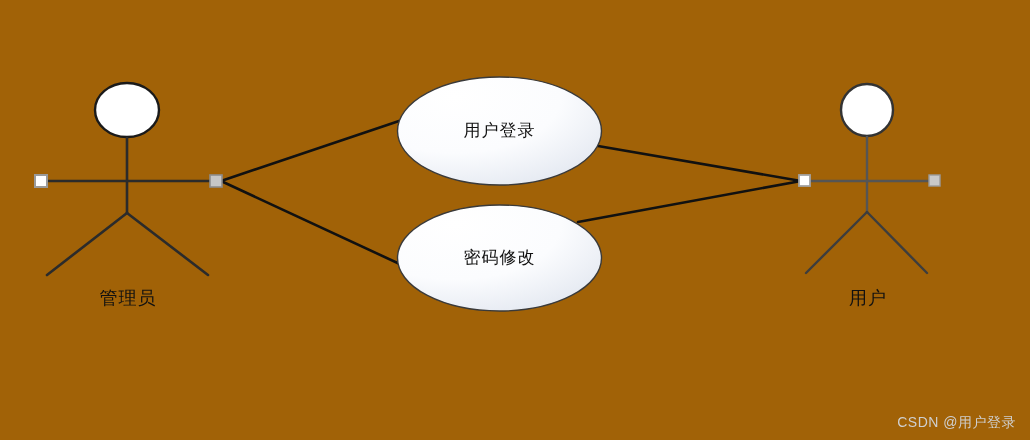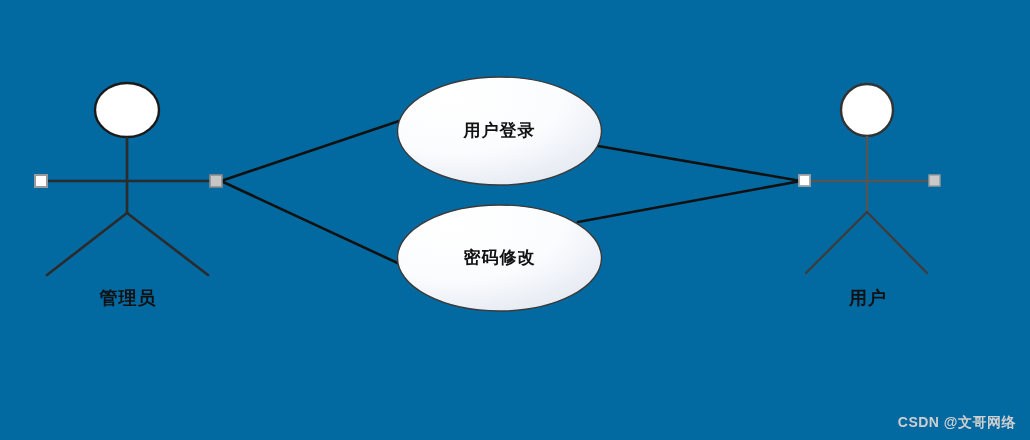--- a/index.html
+++ b/index.html
@@ -7,23 +7,22 @@
     padding: 0;
     background: #ffffff;
   }
   body {
     font-family: "Liberation Sans", "DejaVu Sans", sans-serif;
   }
   #canvas {
     position: relative;
     width: 1030px;
     height: 440px;
-    background: #0369a1;
+    background: #a16207;
     overflow: hidden;
-    font-weight: bold;
   }
   #diagram-svg {
     position: absolute;
     left: 0;
     top: 0;
     width: 1030px;
     height: 440px;
   }
   .uc-label {
     font-family: "Liberation Sans", "DejaVu Sans", sans-serif;
@@ -112,15 +111,15 @@
       <line x1="867" y1="212" x2="806" y2="273" stroke="#3d3d3d" stroke-width="2.4" stroke-linecap="round"></line>
       <line x1="867" y1="212" x2="927" y2="273" stroke="#3d3d3d" stroke-width="2.4" stroke-linecap="round"></line>
 
       <rect x="799" y="175" width="11" height="11" fill="#ffffff" stroke="#a3a3a3" stroke-width="1.8"></rect>
       <rect x="929" y="175" width="11" height="11" fill="#c9c9c9" stroke="#9b9b9b" stroke-width="1.4"></rect>
 
       <text class="actor-label" x="868" y="299">用户</text>
     </g>
   </svg>
 
-  <div class="watermark">CSDN @文哥网络</div>
+  <div class="watermark">CSDN @用户登录</div>
 
 </div>
 
 </body></html>

